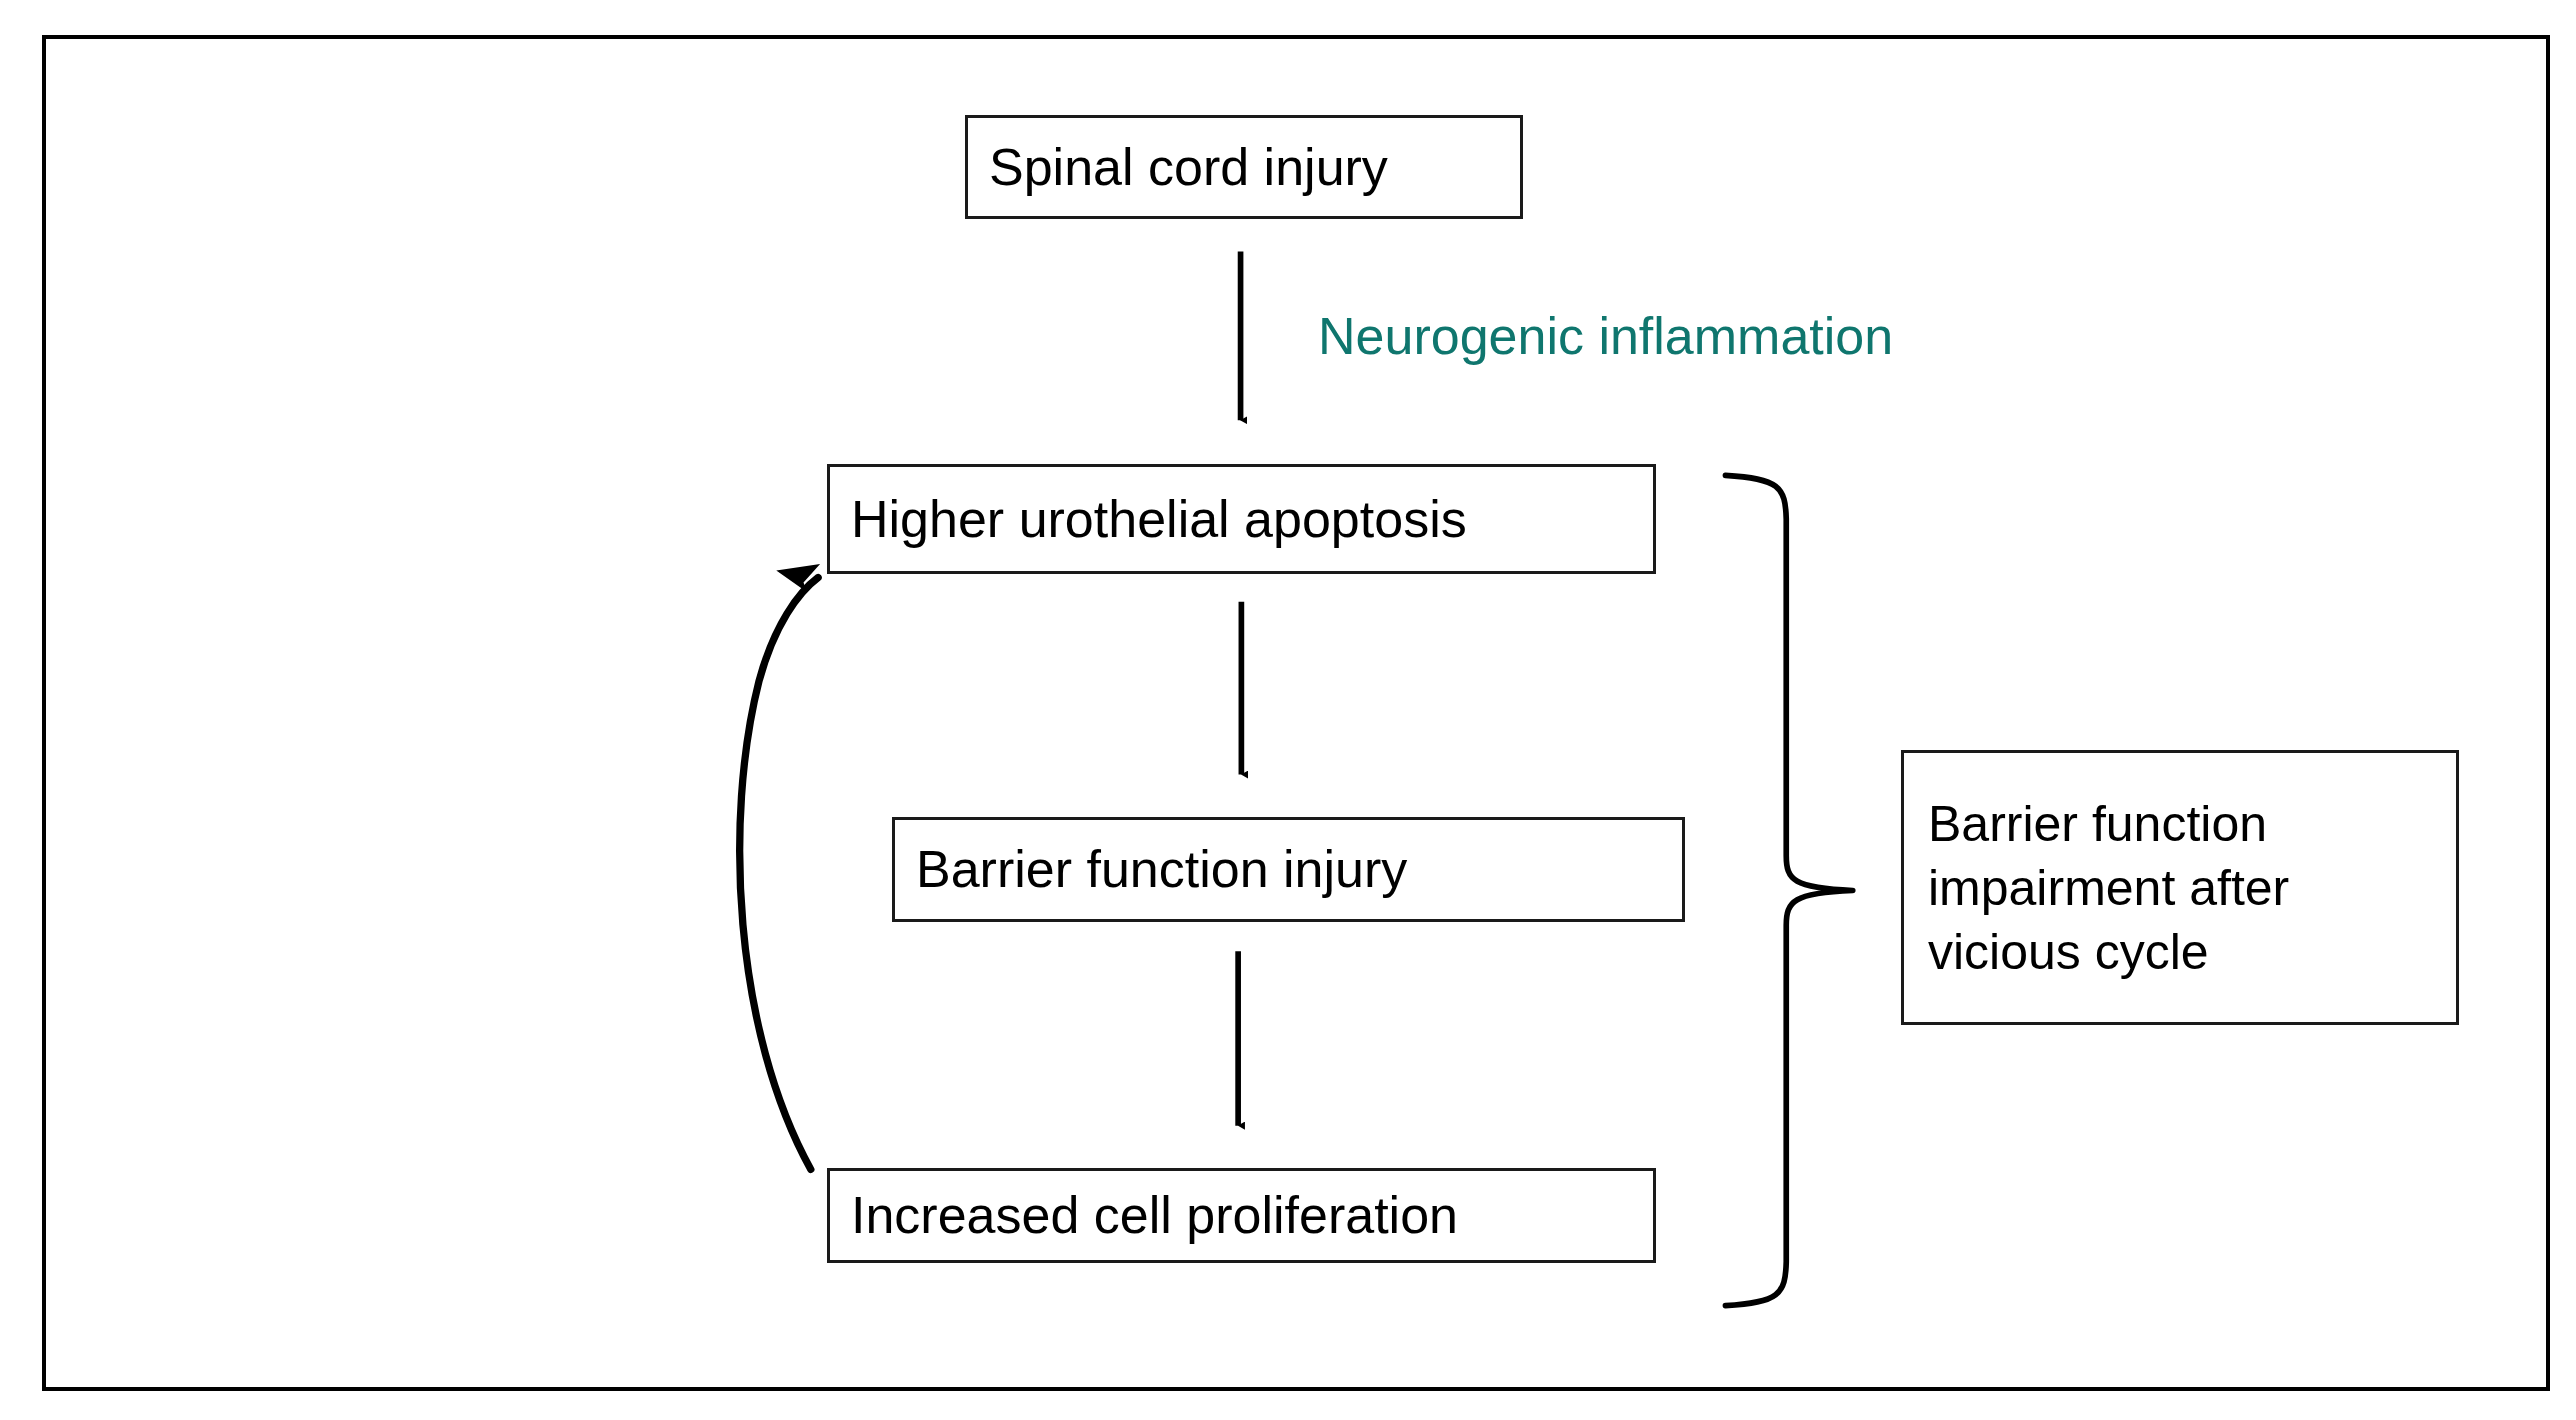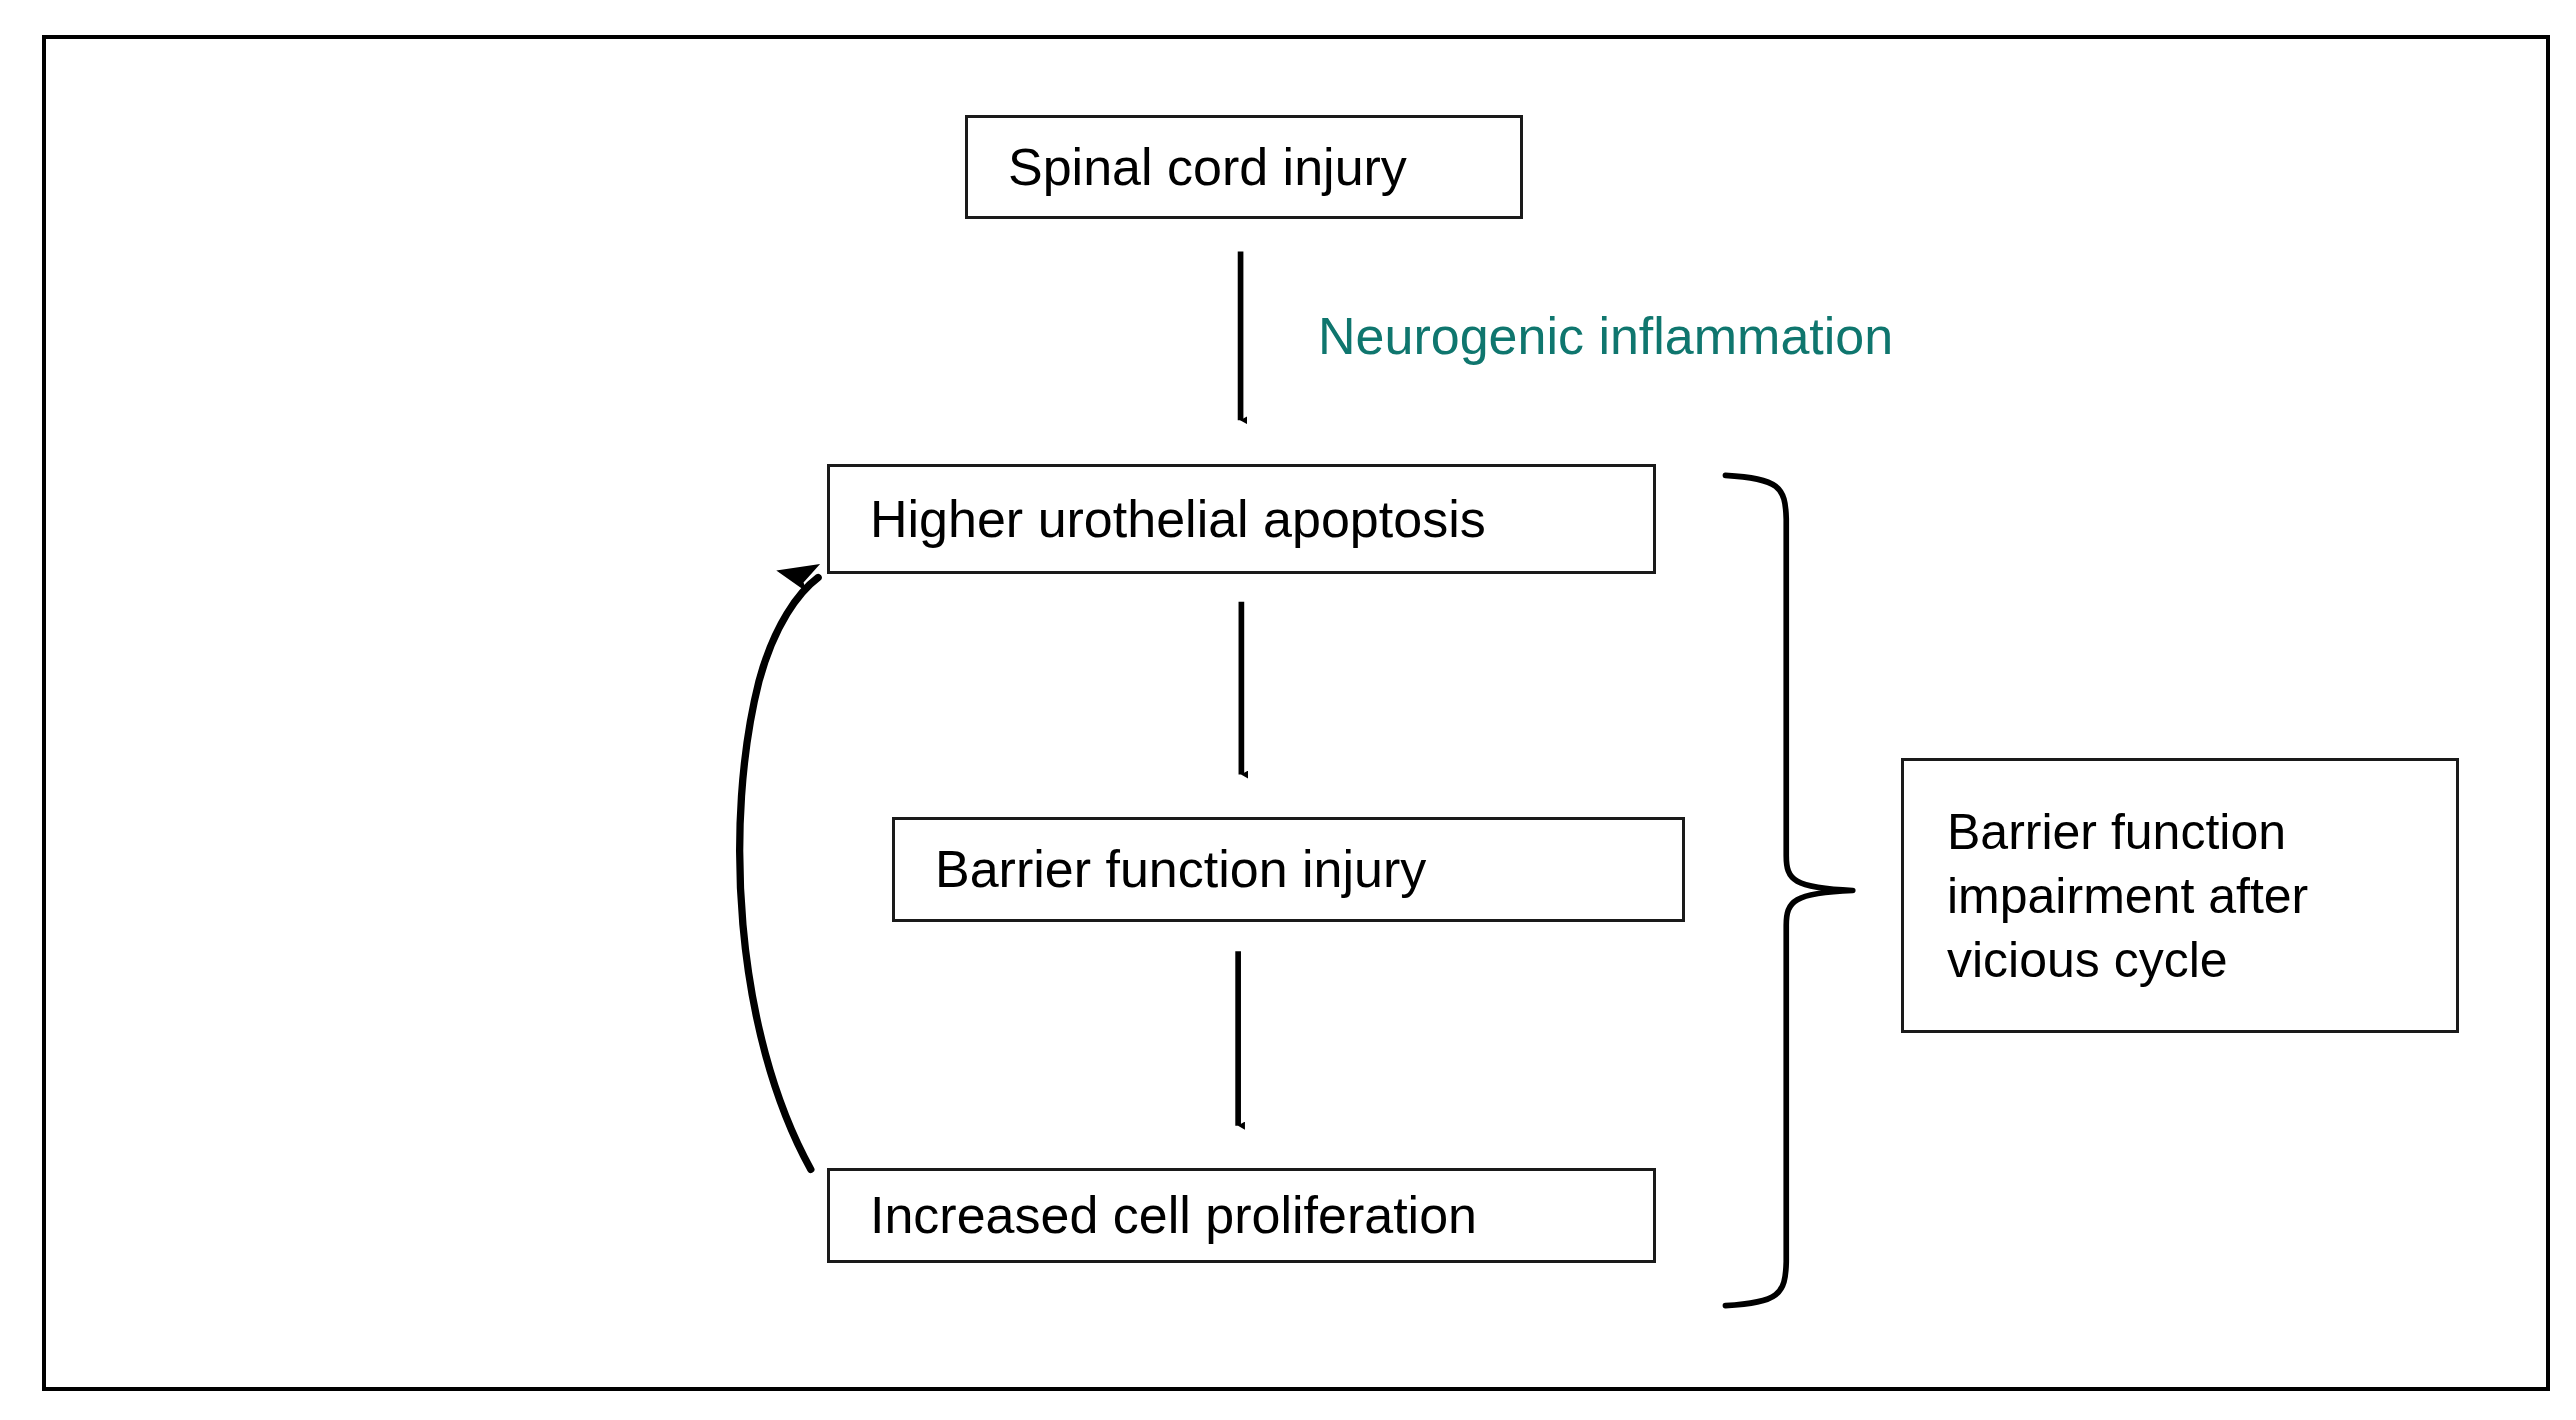--- a/index.html
+++ b/index.html
@@ -32,21 +32,20 @@
     border: 3.2px solid #1a1a1a;
     box-sizing: border-box;
     background: #ffffff;
     display: flex;
     align-items: center;
     justify-content: flex-start;
     color: #000000;
     font-weight: 400;
     line-height: 1.28;
     white-space: pre-line;
-    padding-left: 19px;
   }
   .node-box .node-text {
     display: block;
     width: 100%;
     padding: 0 21px;
     box-sizing: border-box;
   }
   
   #box-spinal-cord-injury {
     left: 965px;
@@ -80,21 +79,20 @@
     font-size: 52px;
   }
   
   #box-barrier-function-impairment {
     left: 1901px;
     top: 750px;
     width: 558px;
     height: 275px;
     font-size: 50px;
     align-items: center;
-    margin-top: 8px;
   }
   #box-barrier-function-impairment .node-text {
     padding: 0 24px;
   }
   
   .free-label {
     position: absolute;
     color: #0f766e;
     white-space: pre-line;
     line-height: 1.3;

